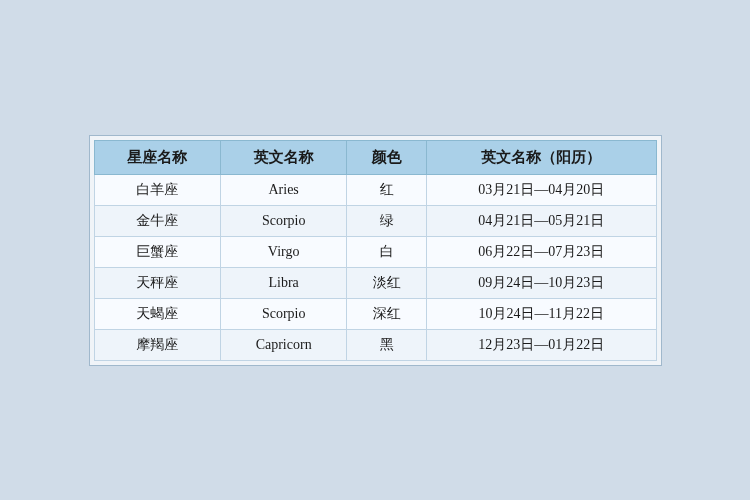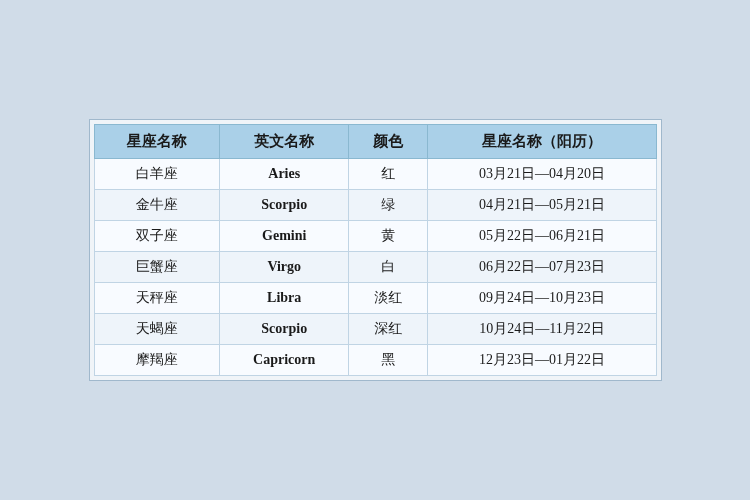--- a/index.html
+++ b/index.html
@@ -41,54 +41,47 @@
       border: 1px solid #c0d4e4;
       text-align: center;
       font-size: 14px;
       color: #1a1a1a;
     }
     tbody tr td:first-child {
       font-weight: normal;
     }
     tbody tr td:nth-child(2) {
       font-style: normal;
-      font-weight: bold;
     }
   </style>
 </head>
 <body>
 
 <div class="table-wrapper">
   <table>
     <thead>
       <tr>
         <th>星座名称</th>
         <th>英文名称</th>
         <th>颜色</th>
-        <th>星座名称（阳历）</th>
+        <th>英文名称（阳历）</th>
       </tr>
     </thead>
     <tbody id="table-body">
     <tr>
           <td>白羊座</td>
           <td>Aries</td>
           <td>红</td>
           <td>03月21日—04月20日</td>
         </tr>
         <tr>
           <td>金牛座</td>
           <td>Scorpio</td>
           <td>绿</td>
           <td>04月21日—05月21日</td>
-        </tr>
-        <tr>
-          <td>双子座</td>
-          <td>Gemini</td>
-          <td>黄</td>
-          <td>05月22日—06月21日</td>
         </tr>
         <tr>
           <td>巨蟹座</td>
           <td>Virgo</td>
           <td>白</td>
           <td>06月22日—07月23日</td>
         </tr>
         <tr>
           <td>天秤座</td>
           <td>Libra</td>

